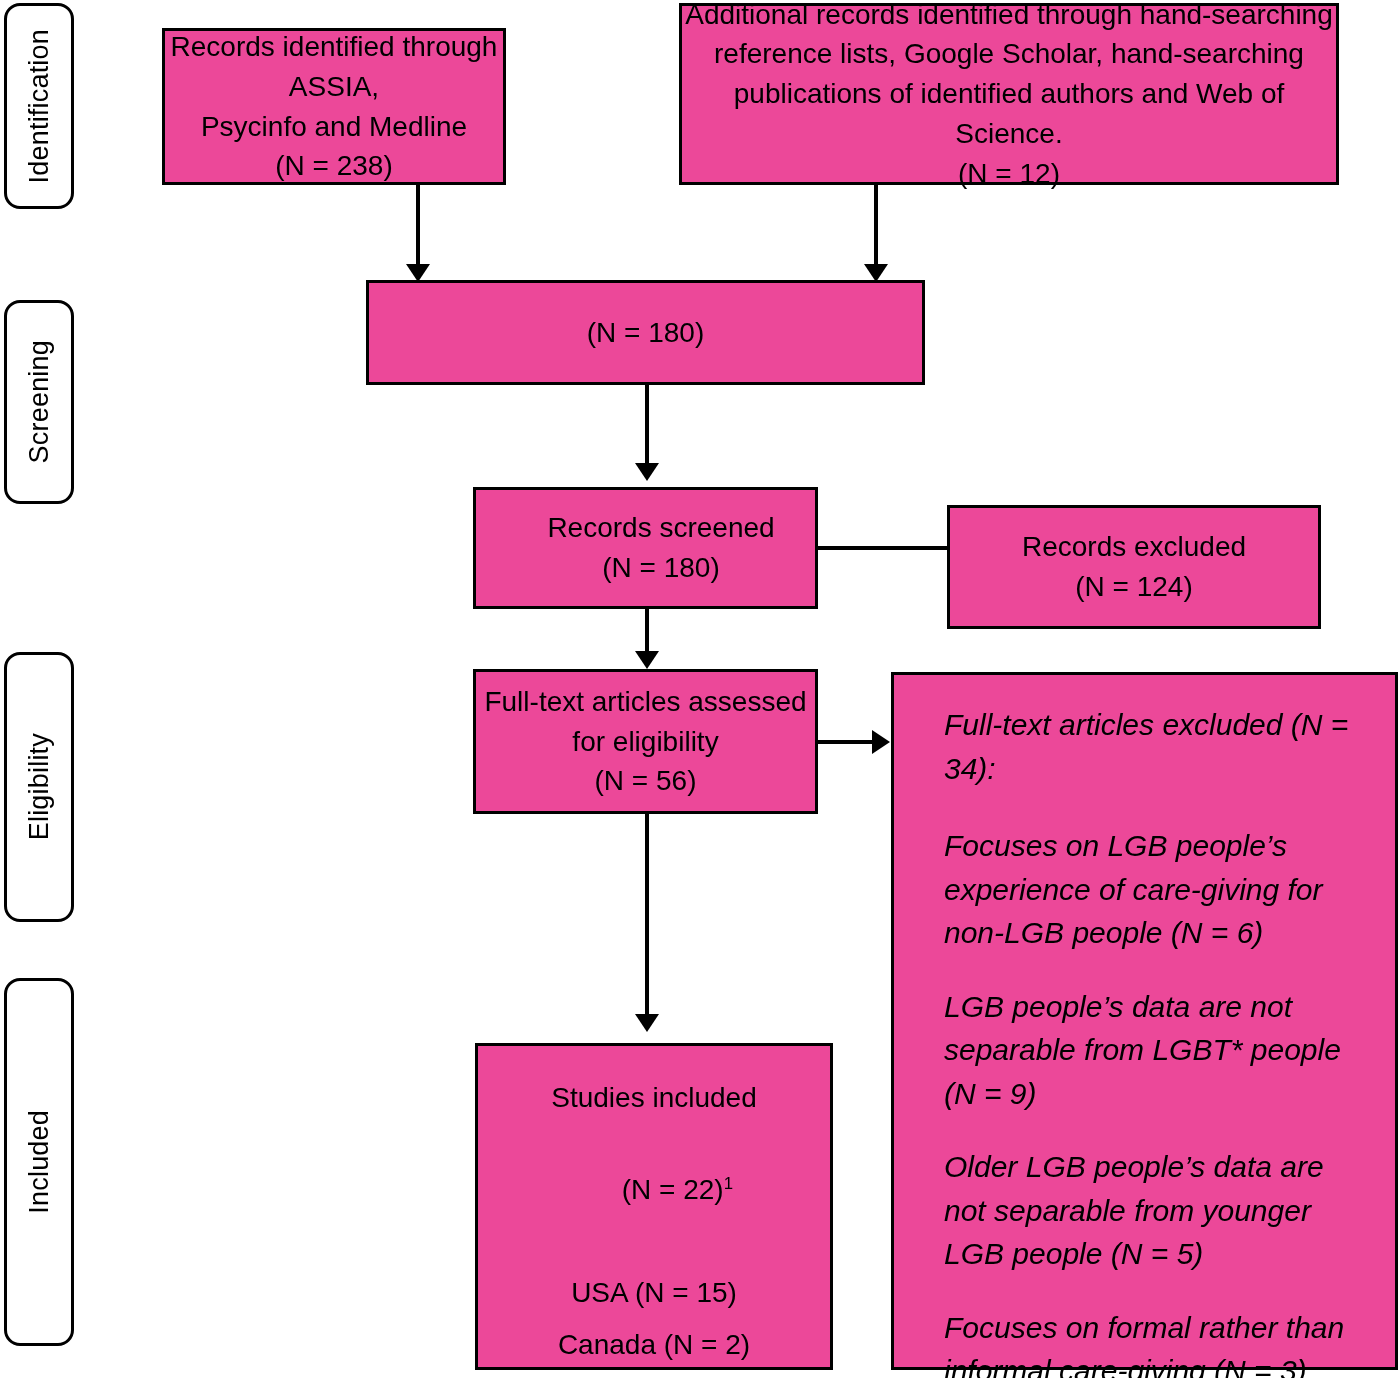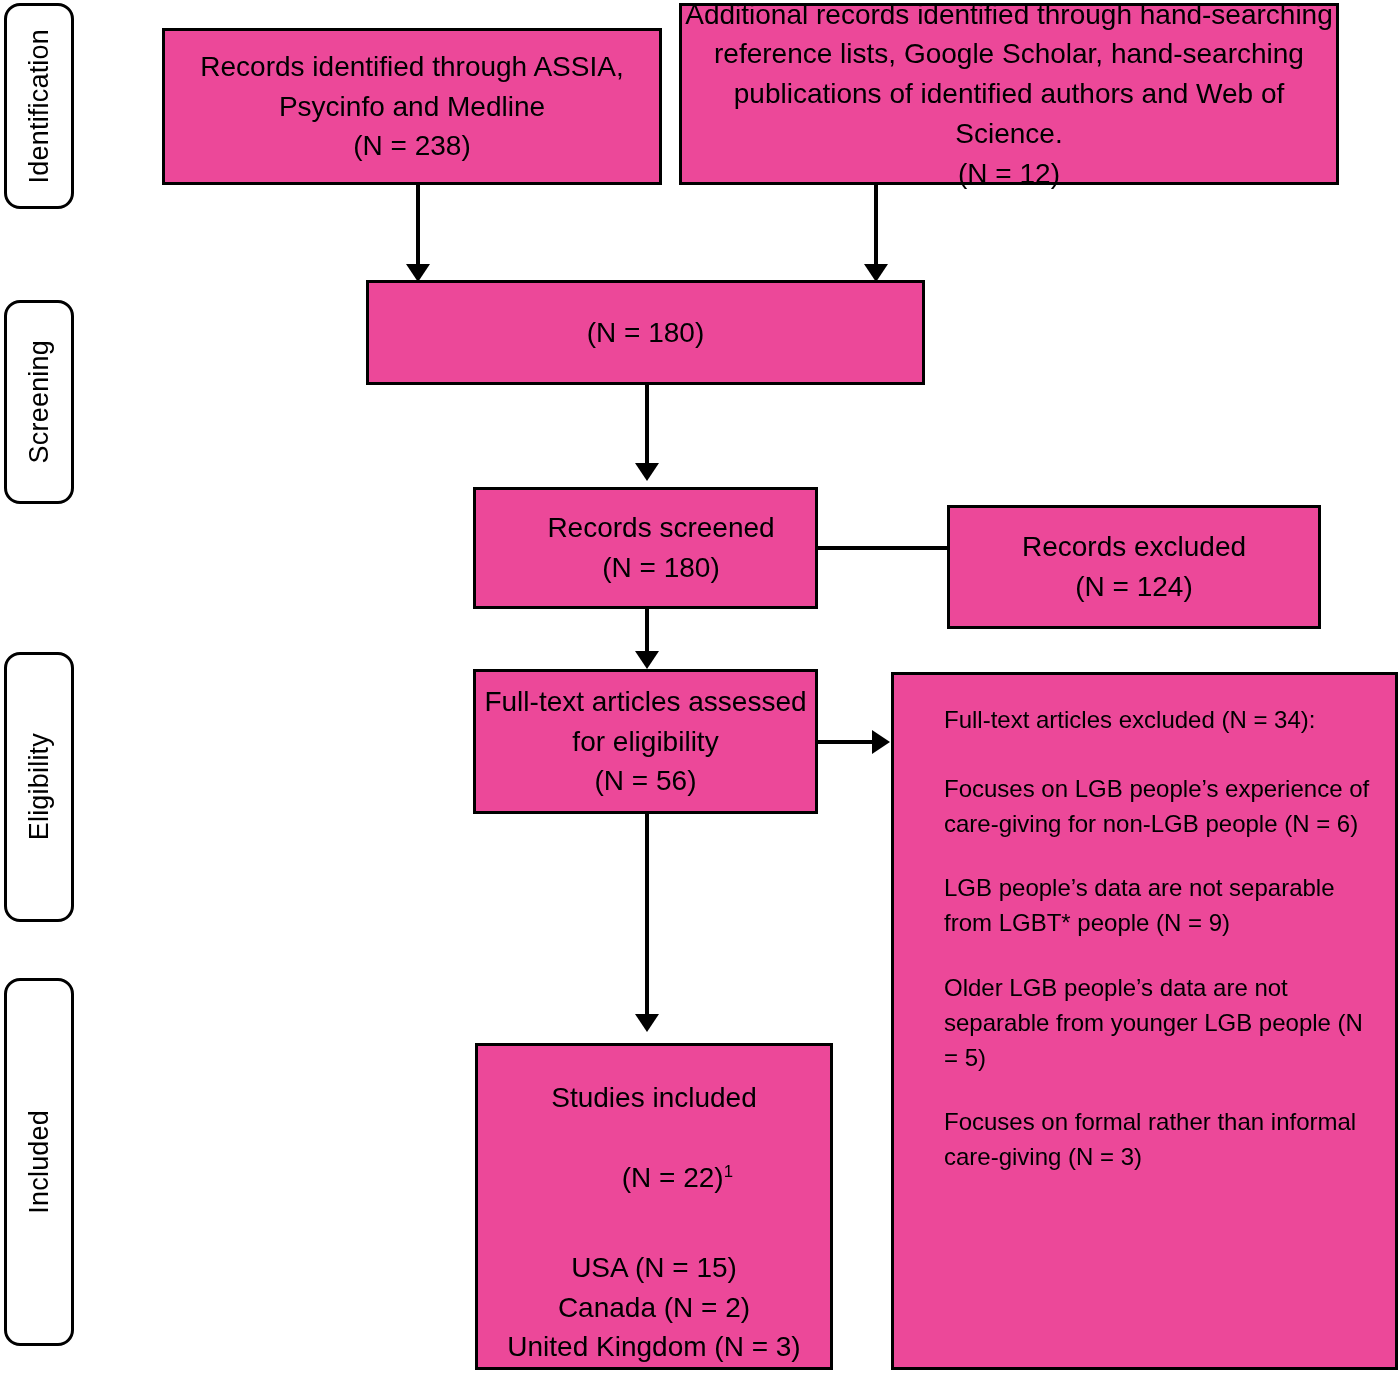--- a/index.html
+++ b/index.html
@@ -50,24 +50,25 @@
   .flow-box.centered  { align-items: center; text-align: center; }
   .flow-box.lefted    { align-items: flex-start; text-align: left; }
 
   .box-line {
     font-size: 28px;
     line-height: 1.42;
     white-space: pre-wrap;
   }
 
   .excl-block {
-    font-size: 24px;
+    font-size: 30px;
     line-height: 1.45;
     margin: 0 0 30px 0;
     white-space: pre-wrap;
+    font-style: italic;
   }
   .excl-head { margin-bottom: 34px; }
 
   .sup {
     font-size: 0.6em;
     vertical-align: super;
     line-height: 0;
   }
 
   
@@ -110,21 +111,21 @@
   </div>
 
   <div class="stage-tab" style="left:4px; top:652px; width:70px; height:270px;">
     <span class="stage-label">Eligibility</span>
   </div>
 
   <div class="stage-tab" style="left:4px; top:978px; width:70px; height:368px;">
     <span class="stage-label">Included</span>
   </div>
 
-  <div class="flow-box centered" style="left:162px; top:28px; width:500px; height:157px;">
+  <div class="flow-box centered" style="left:162px; top:28px; width:344px; height:157px;">
     <div class="box-line">Records identified through ASSIA,</div>
     <div class="box-line">Psycinfo and Medline</div>
     <div class="box-line">(N = 238)</div>
   </div>
 
   <div class="flow-box centered" style="left:679px; top:3px; width:660px; height:182px;">
     <div class="box-line">Additional records identified through hand-searching</div>
     <div class="box-line">reference lists, Google Scholar, hand-searching</div>
     <div class="box-line">publications of identified authors and Web of Science.</div>
     <div class="box-line">(N = 12)</div>
@@ -173,21 +174,21 @@
     <div class="excl-block">Focuses on LGB people’s experience of care-giving for non-LGB people (N = 6)</div>
     <div class="excl-block">LGB people’s data are not separable from LGBT* people (N = 9)</div>
     <div class="excl-block">Older LGB people’s data are not separable from younger LGB people (N = 5)</div>
     <div class="excl-block">Focuses on formal rather than informal care-giving (N = 3)</div>
 
   </div>
 
   <div class="vline" style="left:645px; top:814px; height:208px;"></div>
   <div class="arrow-down" style="left:635px; top:1014px;"></div>
 
-  <div class="flow-box centered" style="left:475px; top:1043px; width:358px; height:327px; padding-top:32px; justify-content:flex-start;">
+  <div class="flow-box centered" style="left:475px; top:1043px; width:358px; height:327px; padding-top:32px; justify-content:flex-start;gap:12px;">
     <div class="box-line">Studies included</div>
     <div class="box-line">
       <span>(N = 22)</span><span class="sup">1</span>
     </div>
     <div style="height:30px;"></div>
     <div class="box-line" style="text-align:left; align-self:center;">USA (N = 15)</div>
     <div class="box-line" style="text-align:left; align-self:center;">Canada (N = 2)</div>
     <div class="box-line" style="text-align:left; align-self:center;">United Kingdom (N = 3)</div>
   </div>
 

